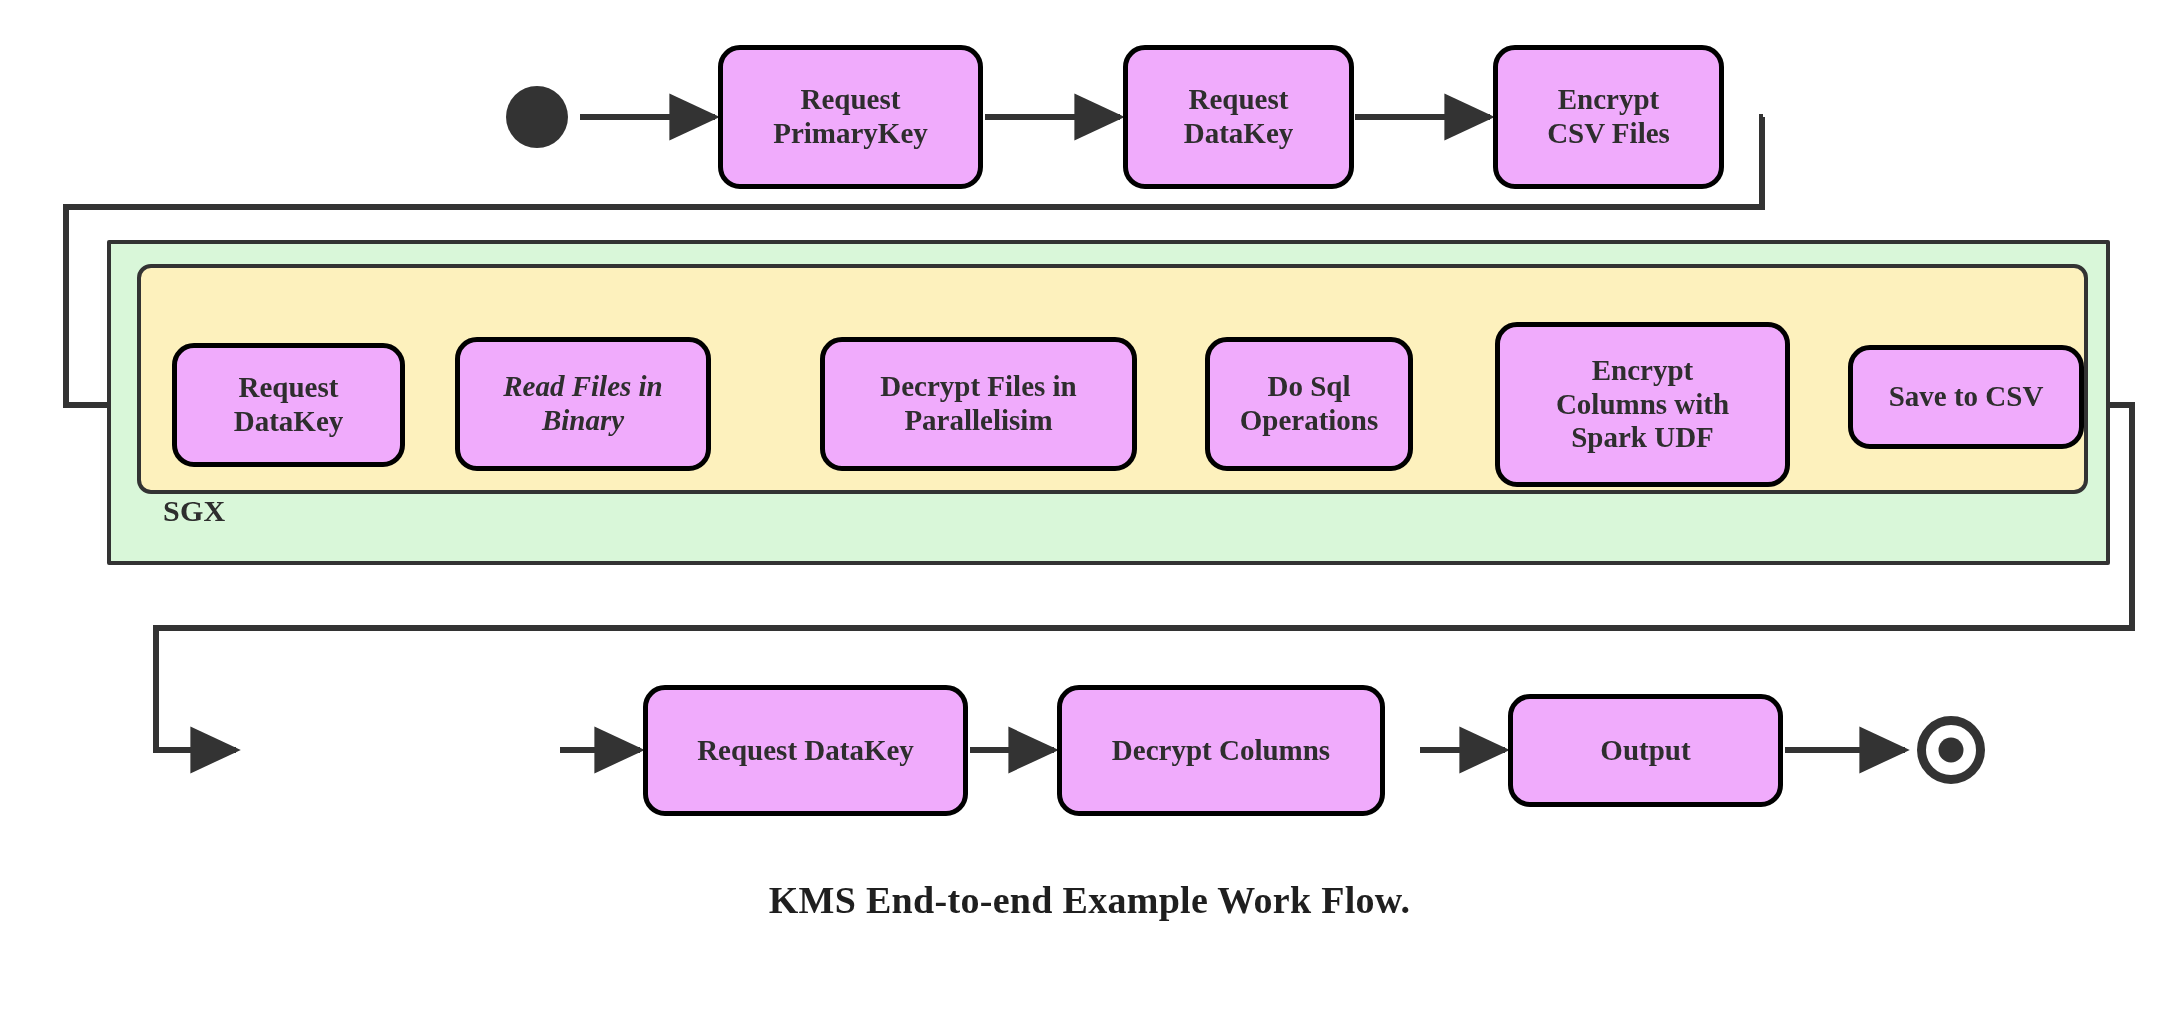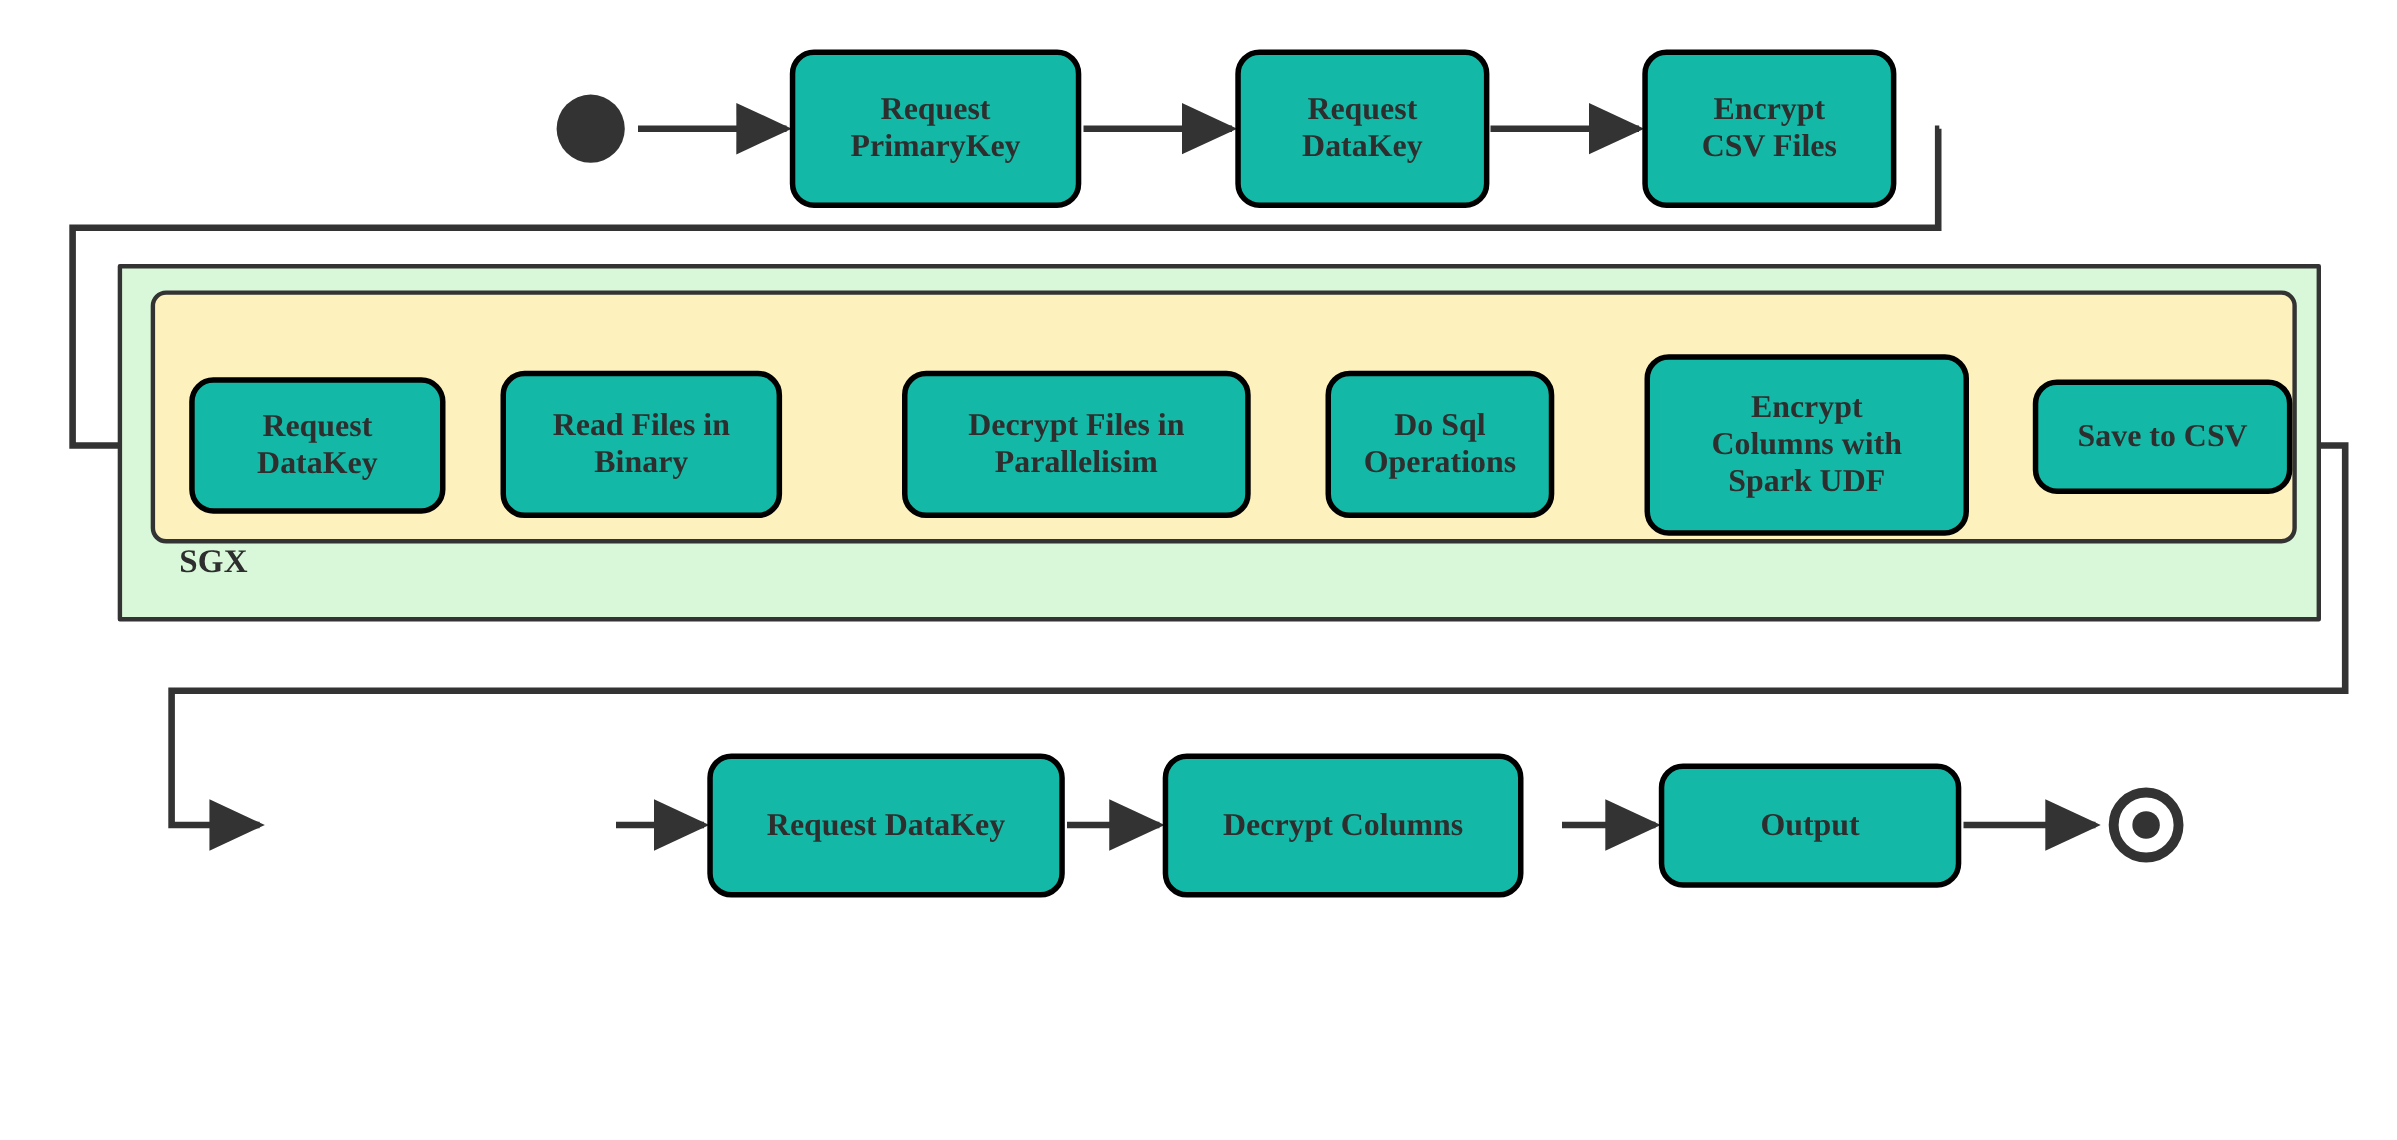--- a/index.html
+++ b/index.html
@@ -63,21 +63,21 @@
     font-style: italic;
     font-weight: normal;
   }
   .spark-label { left: 28px; top: 20px; }
   .sgx-label   { left: 52px; top: 250px; text-align: right; }
 
   
   .node {
     position: absolute;
     box-sizing: border-box;
-    background: #14b8a6;
+    background: #f0abfc;
     border: 5px solid #000000;
     border-radius: 22px;
     display: flex;
     align-items: center;
     justify-content: center;
     text-align: center;
     color: #2e2e2e;
     font-weight: bold;
     font-size: 29px;
     line-height: 1.16;
@@ -179,21 +179,21 @@
   </div>
   <div class="node" style="left:1493px; top:45px; width:231px; height:144px;">
     <span>Encrypt
 CSV Files</span>
   </div>
 
   <div class="node" style="left:172px; top:343px; width:233px; height:124px;">
     <span>Request
 DataKey</span>
   </div>
-  <div class="node" style="left:455px; top:337px; width:256px; height:134px;">
+  <div class="node" style="left:455px; top:337px; width:256px; height:134px;font-style:italic;">
     <span>Read Files in
 Binary</span>
   </div>
   <div class="node" style="left:820px; top:337px; width:317px; height:134px;">
     <span>Decrypt Files in
 Parallelisim</span>
   </div>
   <div class="node" style="left:1205px; top:337px; width:208px; height:134px;">
     <span>Do Sql
 Operations</span>
@@ -210,14 +210,15 @@
   <div class="node" style="left:643px; top:685px; width:325px; height:131px;">
     <span>Request DataKey</span>
   </div>
   <div class="node" style="left:1057px; top:685px; width:328px; height:131px;">
     <span>Decrypt Columns</span>
   </div>
   <div class="node" style="left:1508px; top:694px; width:275px; height:113px;justify-content:center;">
     <span>Output</span>
   </div>
 
+  <div class="caption">KMS End-to-end Example Work Flow.</div>
 
 </div>
 
 </body></html>

